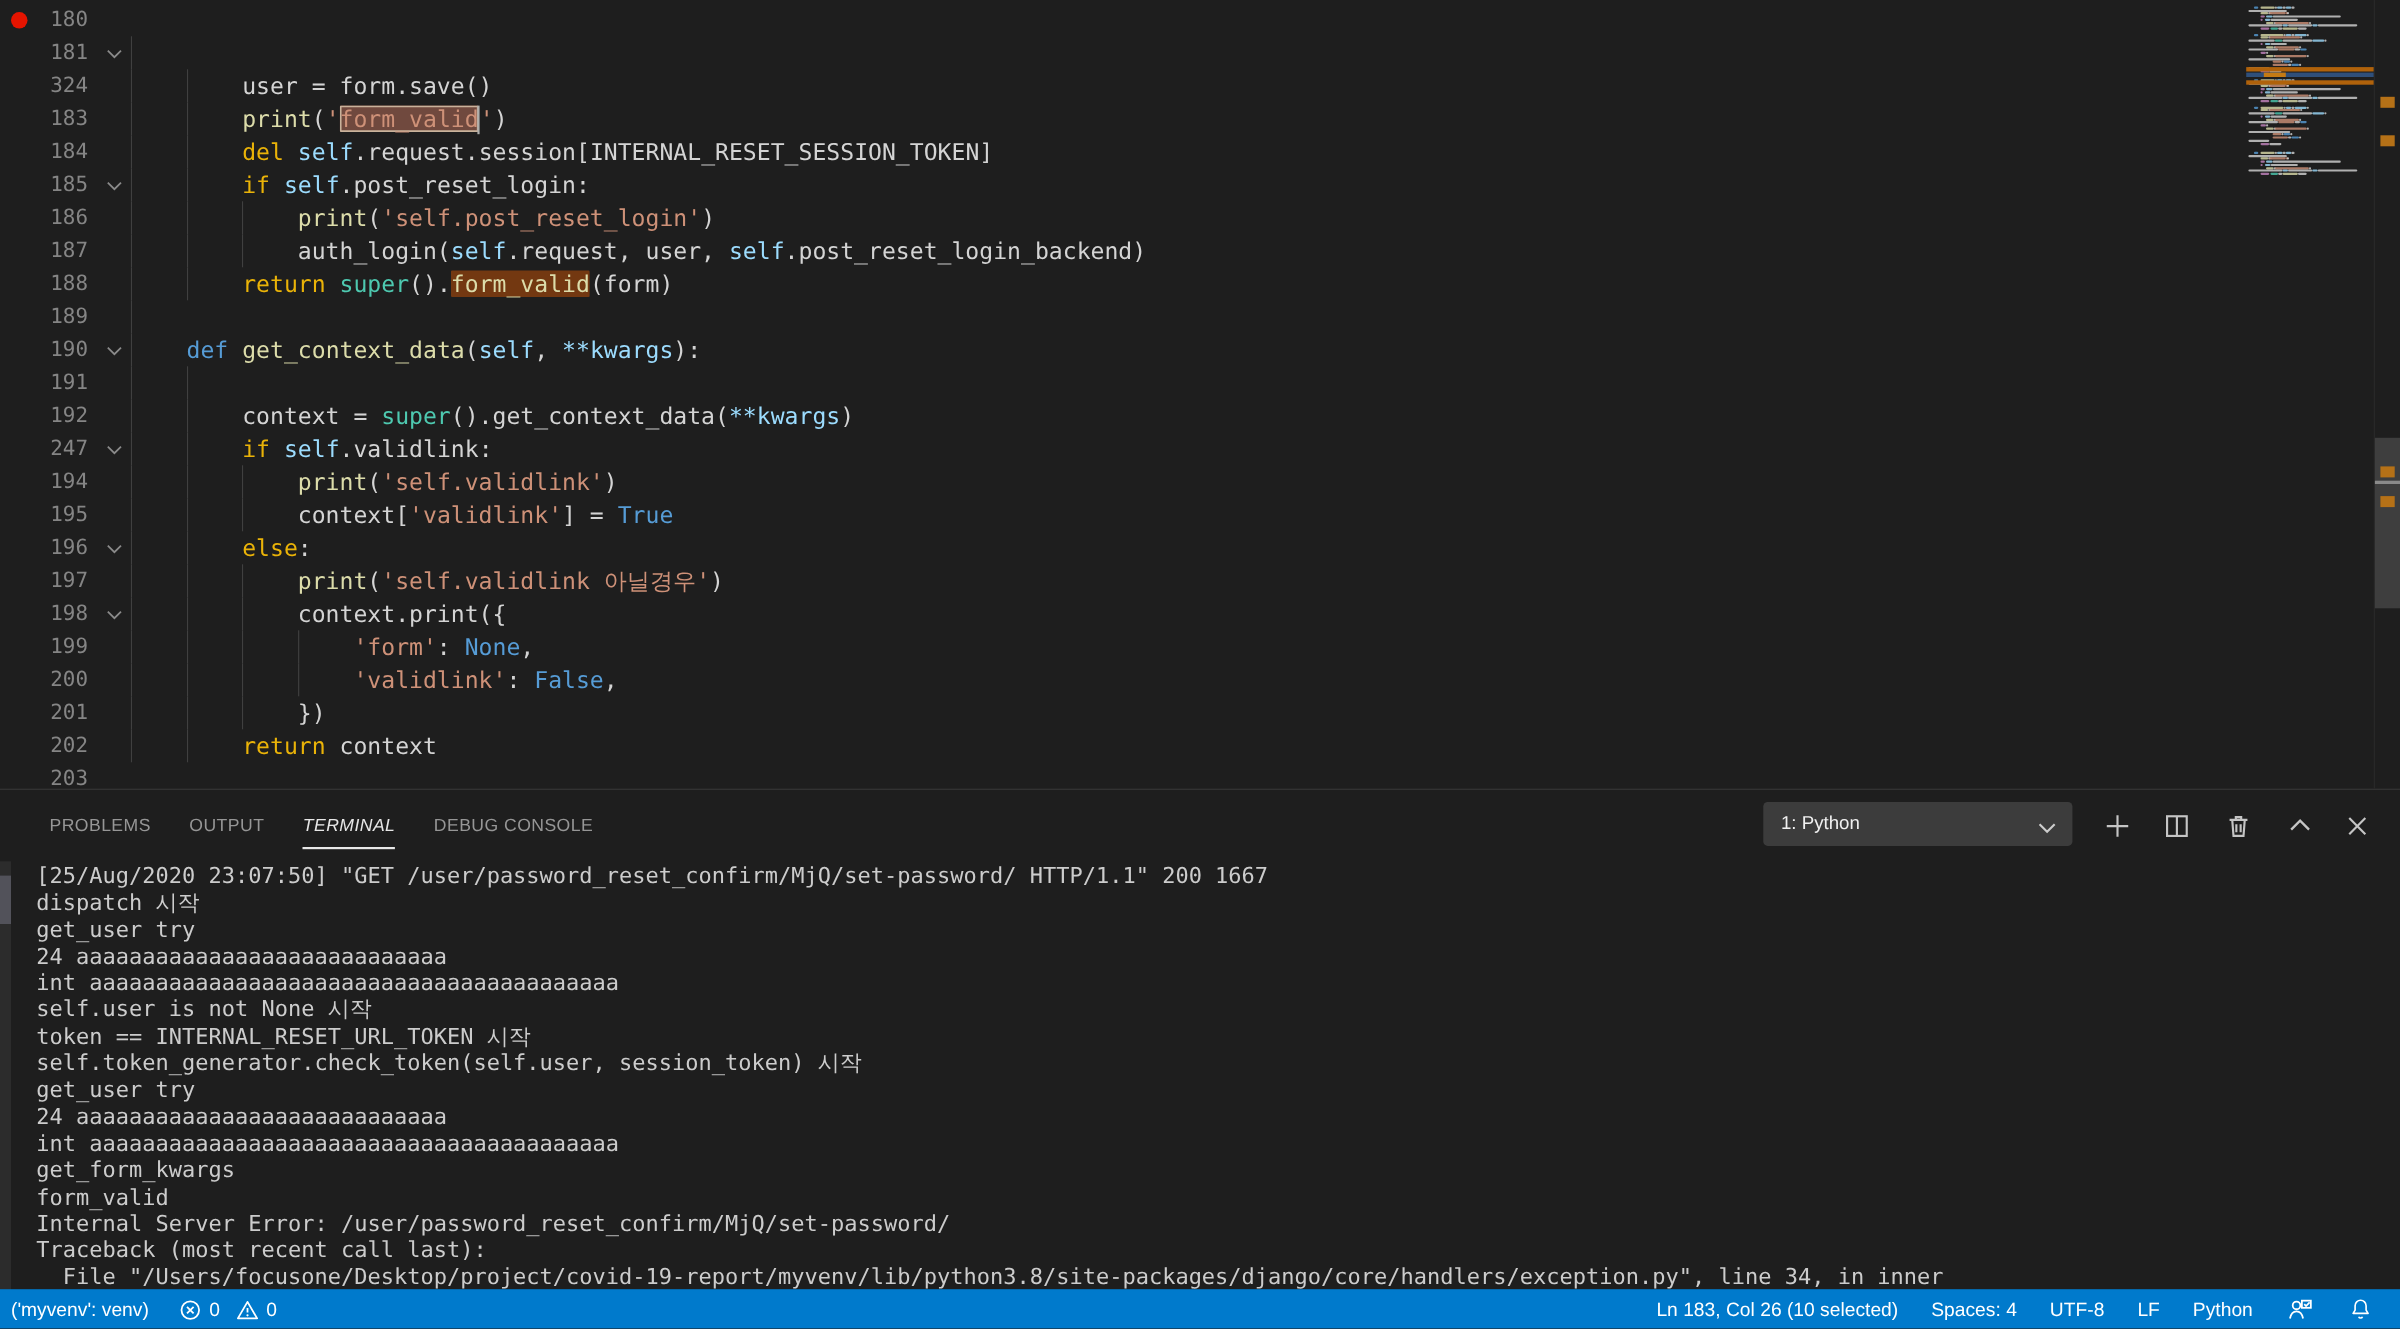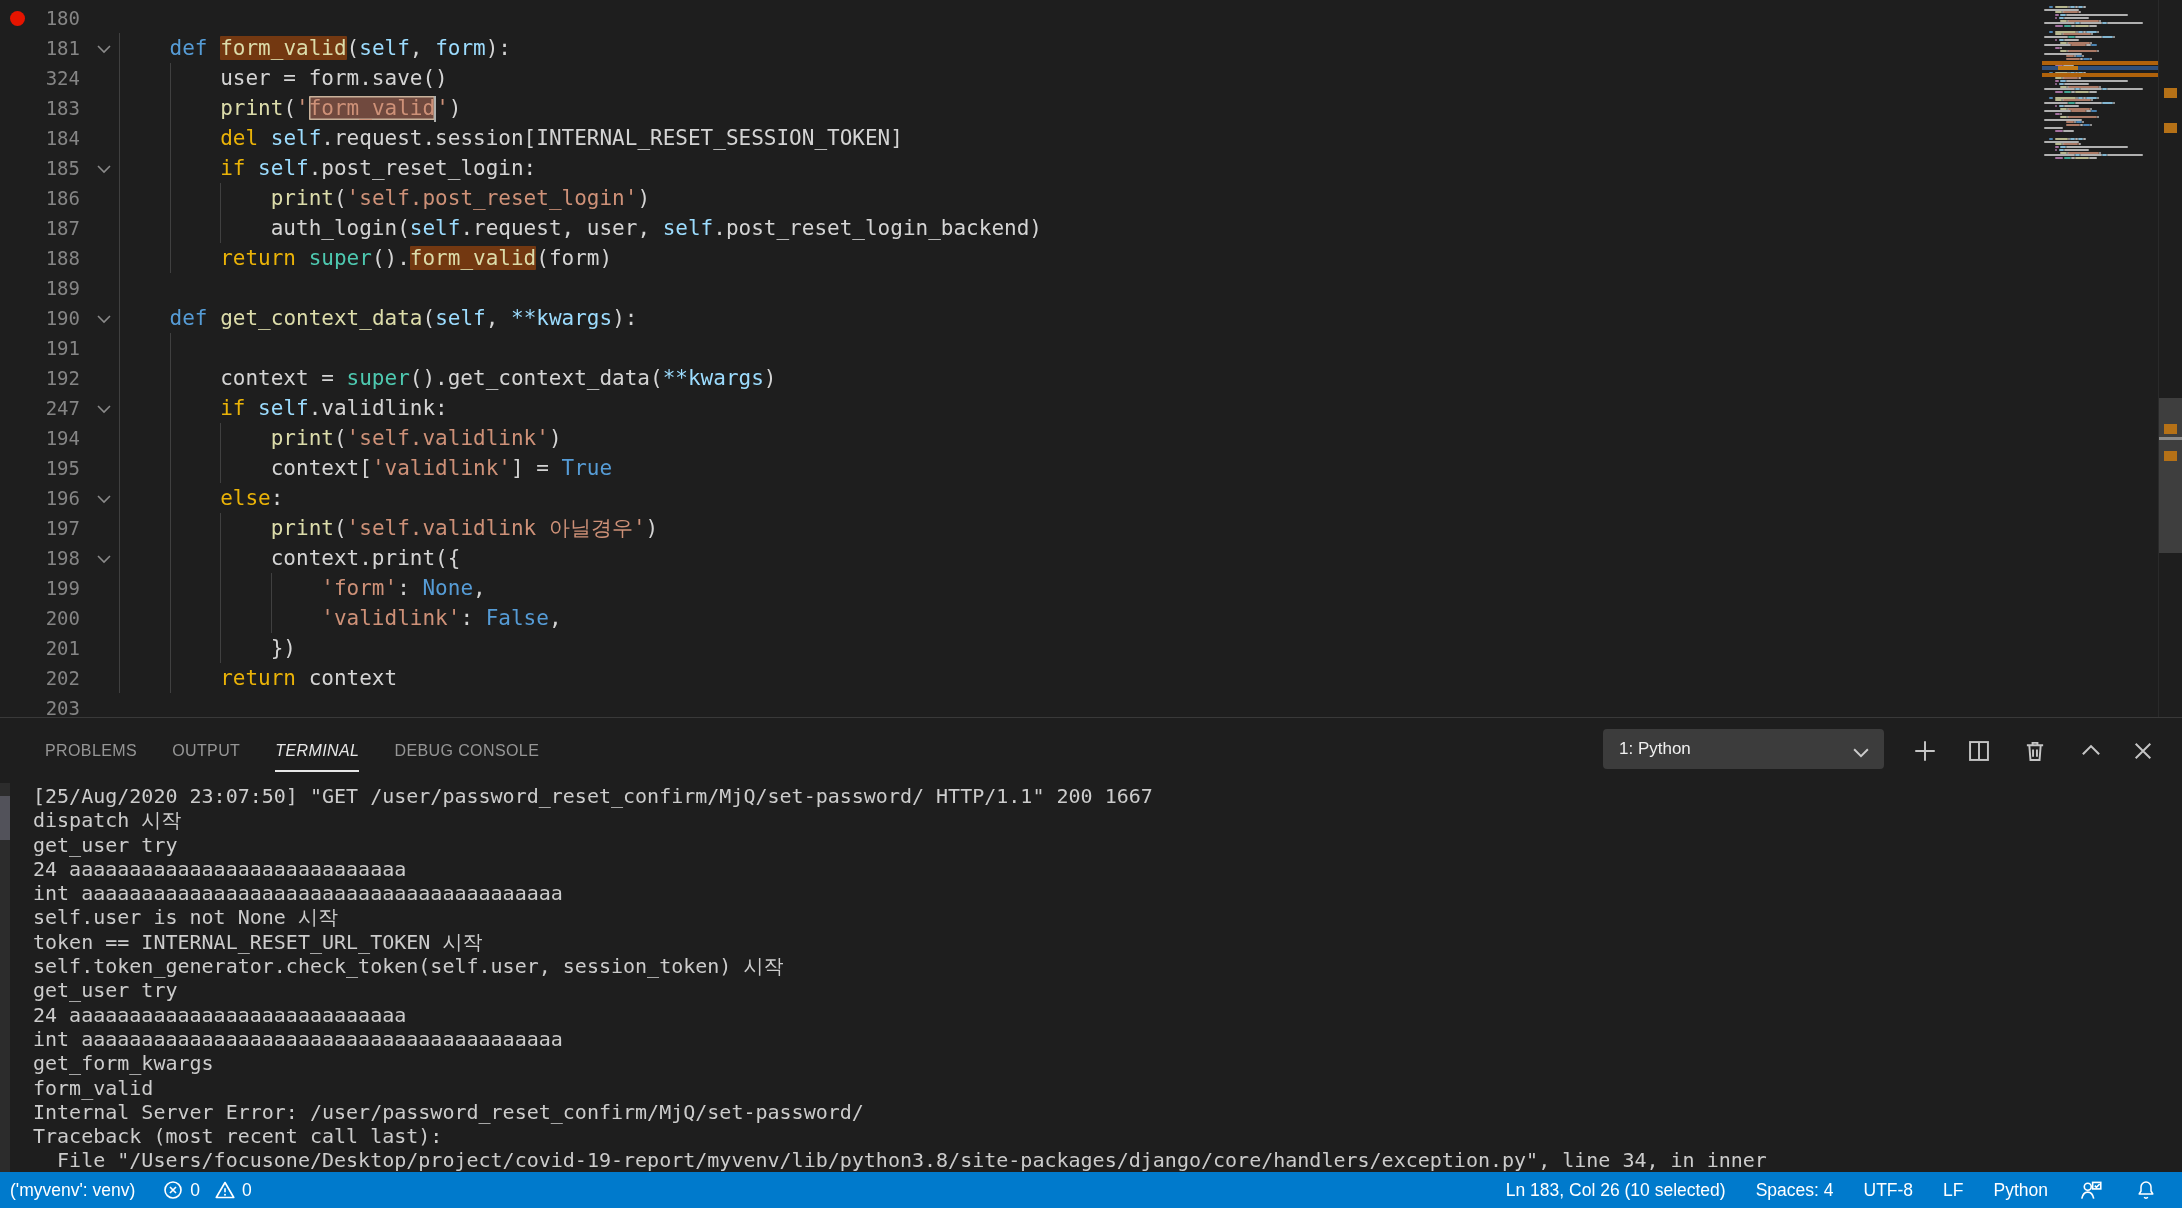--- a/index.html
+++ b/index.html
@@ -55,34 +55,34 @@
   .term-strip { position:absolute; left:0; top:0; width:10px; height:390px; background:#2c2c2c; }
   .term-strip .thumb { position:absolute; left:0; top:13px; width:10px; height:44px; background:#52525a; }
   .term-lines { position:absolute; left:33px; top:1px; font:20px "DejaVu Sans Mono","DejaVu Sans", monospace;
                 line-height:24.3px; color:#cccccc; white-space:pre; }
 
   
   .statusbar { position:absolute; left:0; top:1172px; width:2182px; height:36px; background:#007acc;
                color:#ffffff; font-size:17.5px; display:flex; align-items:center; }
   .sb-left { display:flex; align-items:center; gap:28px; padding-left:10px; }
   .sb-right { margin-left:auto; display:flex; align-items:center; gap:30px; padding-right:24px; }
-  .sb-item { display:flex; align-items:center; gap:7px; cursor:pointer; white-space:nowrap; }
+  .sb-item { display:flex; align-items:flex-end; gap:7px; cursor:pointer; white-space:nowrap; }
   .sb-item svg { display:block; }
 </style>
 </head>
 <body>
 
 <div class="app">
 
   <div class="editor" id="editor">
     <div id="code-lines">
         <div class="code-line" style="top: 3px;"><span class="gutter-num">180</span><div class="bp-dot"></div><span class="code-text"></span></div>
         <div class="code-line" style="top: 33px;"><div class="guide" style="left: 119px;"></div><span class="gutter-num">181</span><span class="fold"><svg width="16" height="16" viewBox="0 0 16 16">
               <path d="M2 5l6 6 6-6" fill="none" stroke="#8a8a8a" stroke-width="1.6"></path>
-            </svg></span><span class="code-text"><span class="tok-p">    </span><span class="tok-d">def</span><span class="tok-p"> </span><span class="tok-f hl-match">form_valid</span><span class="tok-p">(</span><span class="tok-v">self</span><span class="tok-p">, </span><span class="tok-v">form</span><span class="tok-p">):</span></span></div>
+            </svg></span></div>
         <div class="code-line" style="top: 63px;"><div class="guide" style="left: 119px;"></div><div class="guide" style="left: 169.58px;"></div><span class="gutter-num">324</span><span class="code-text"><span class="tok-p">        user = form.save()</span></span></div>
         <div class="code-line" style="top: 93px;"><div class="guide" style="left: 119px;"></div><div class="guide" style="left: 169.58px;"></div><span class="gutter-num">183</span><span class="code-text"><span class="tok-p">        </span><span class="tok-f">print</span><span class="tok-p">(</span><span class="tok-s">'</span><span class="tok-s hl-current">form_valid</span><span class="cursor"></span><span class="tok-s">'</span><span class="tok-p">)</span></span></div>
         <div class="code-line" style="top: 123px;"><div class="guide" style="left: 119px;"></div><div class="guide" style="left: 169.58px;"></div><span class="gutter-num">184</span><span class="code-text"><span class="tok-p">        </span><span class="tok-k">del</span><span class="tok-p"> </span><span class="tok-v">self</span><span class="tok-p">.request.session[INTERNAL_RESET_SESSION_TOKEN]</span></span></div>
         <div class="code-line" style="top: 153px;"><div class="guide" style="left: 119px;"></div><div class="guide" style="left: 169.58px;"></div><span class="gutter-num">185</span><span class="fold"><svg width="16" height="16" viewBox="0 0 16 16">
               <path d="M2 5l6 6 6-6" fill="none" stroke="#8a8a8a" stroke-width="1.6"></path>
             </svg></span><span class="code-text"><span class="tok-p">        </span><span class="tok-k">if</span><span class="tok-p"> </span><span class="tok-v">self</span><span class="tok-p">.post_reset_login:</span></span></div>
         <div class="code-line" style="top: 183px;"><div class="guide" style="left: 119px;"></div><div class="guide" style="left: 169.58px;"></div><div class="guide" style="left: 220.16px;"></div><span class="gutter-num">186</span><span class="code-text"><span class="tok-p">            </span><span class="tok-f">print</span><span class="tok-p">(</span><span class="tok-s">'self.post_reset_login'</span><span class="tok-p">)</span></span></div>
         <div class="code-line" style="top: 213px;"><div class="guide" style="left: 119px;"></div><div class="guide" style="left: 169.58px;"></div><div class="guide" style="left: 220.16px;"></div><span class="gutter-num">187</span><span class="code-text"><span class="tok-p">            auth_login(</span><span class="tok-v">self</span><span class="tok-p">.request, user, </span><span class="tok-v">self</span><span class="tok-p">.post_reset_login_backend)</span></span></div>
         <div class="code-line" style="top: 243px;"><div class="guide" style="left: 119px;"></div><div class="guide" style="left: 169.58px;"></div><span class="gutter-num">188</span><span class="code-text"><span class="tok-p">        </span><span class="tok-k">return</span><span class="tok-p"> </span><span class="tok-t">super</span><span class="tok-p">().</span><span class="tok-f hl-match">form_valid</span><span class="tok-p">(form)</span></span></div>
         <div class="code-line" style="top: 273px;"><div class="guide" style="left: 119px;"></div><span class="gutter-num">189</span><span class="code-text"></span></div>

